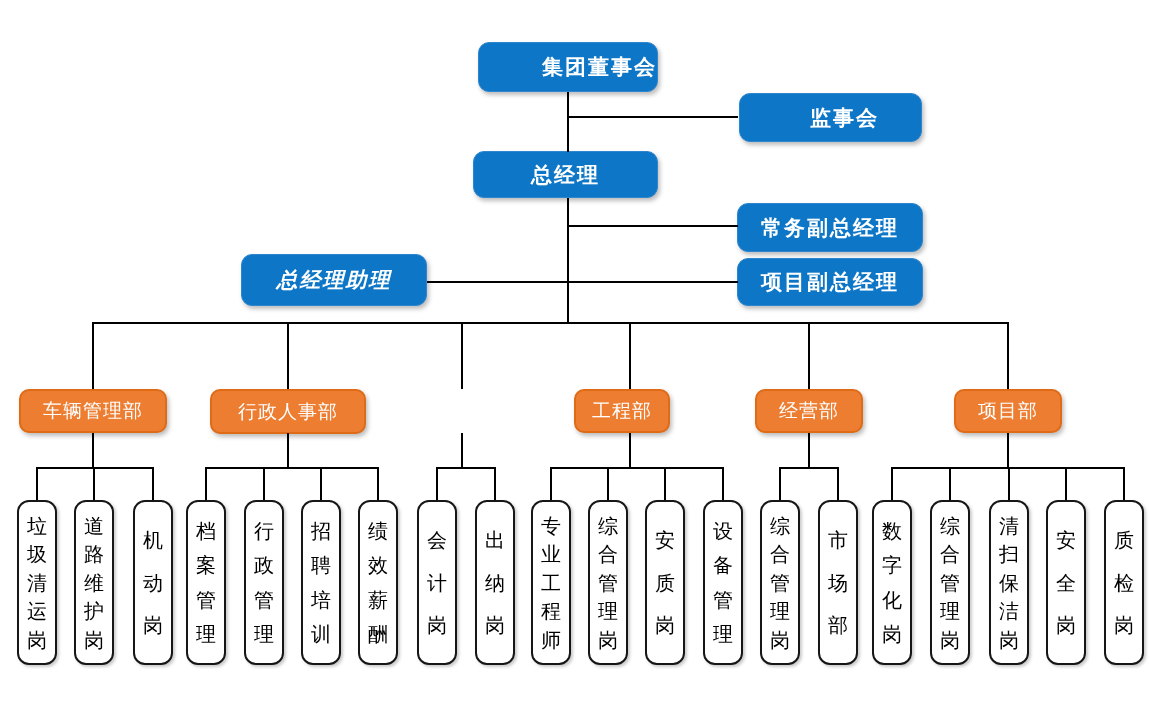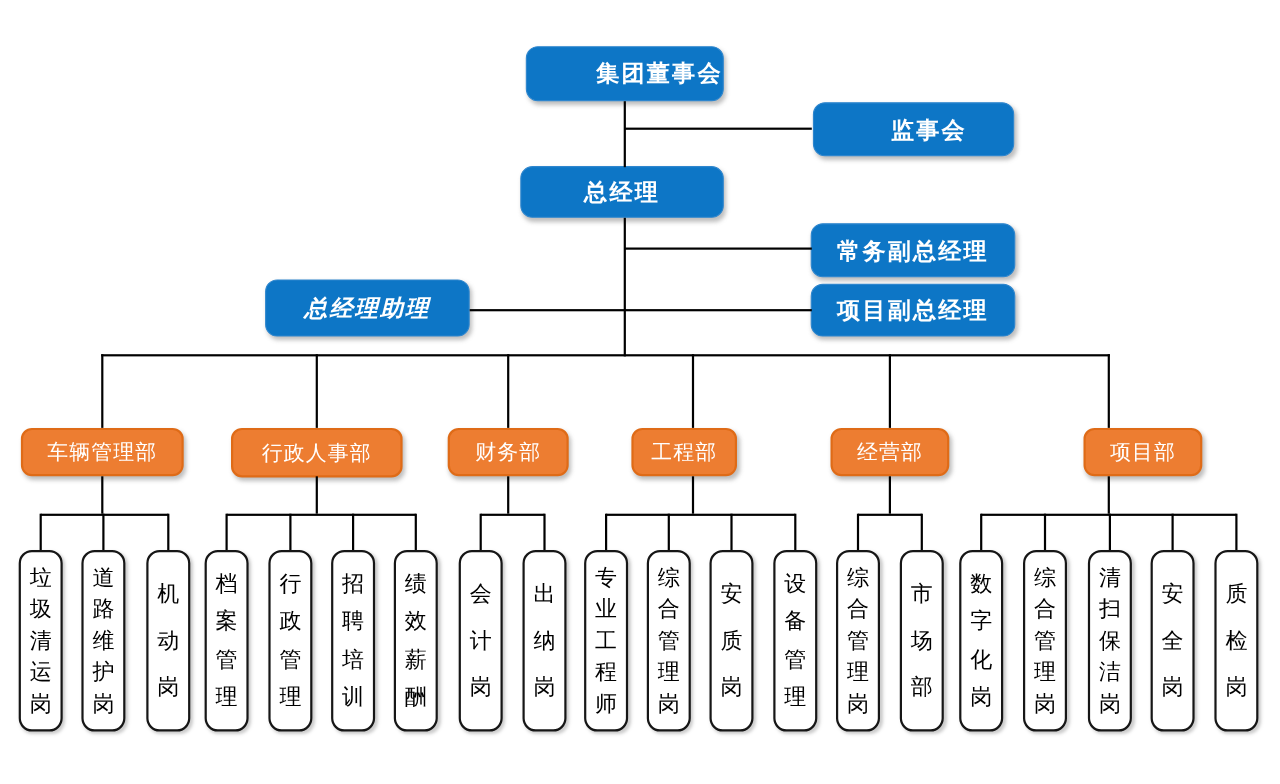--- a/index.html
+++ b/index.html
@@ -136,23 +136,20 @@
       <span class="vchar">训</span>
     </div>
     <div class="line vline" style="left: 377px; top: 467px; height: 33px;"></div>
     <div class="box pos" style="left: 358px; top: 500px; width: 40px; height: 165px;">
       <span class="vchar">绩</span>
       <span class="vchar">效</span>
       <span class="vchar">薪</span>
       <span class="vchar">酬</span>
     </div>
     <div class="line vline" style="left: 461px; top: 322px; height: 67px;"></div>
-    <div class="box dept" style="left: 407px; top: 389px; width: 110px; height: 44px;">
-      <span>财务部</span>
-    </div>
     <div class="line vline" style="left: 461px; top: 433px; height: 34px;"></div>
     <div class="line hline" style="left: 437px; top: 467px; width: 58px;"></div>
     <div class="line vline" style="left: 436px; top: 467px; height: 33px;"></div>
     <div class="box pos" style="left: 417px; top: 500px; width: 40px; height: 165px;">
       <span class="vchar">会</span>
       <span class="vchar">计</span>
       <span class="vchar">岗</span>
     </div>
     <div class="line vline" style="left: 494px; top: 467px; height: 33px;"></div>
     <div class="box pos" style="left: 475px; top: 500px; width: 40px; height: 165px;">
@@ -209,21 +206,21 @@
       <span class="vchar">理</span>
       <span class="vchar">岗</span>
     </div>
     <div class="line vline" style="left: 837px; top: 467px; height: 33px;"></div>
     <div class="box pos" style="left: 818px; top: 500px; width: 40px; height: 165px;">
       <span class="vchar">市</span>
       <span class="vchar">场</span>
       <span class="vchar">部</span>
     </div>
     <div class="line vline" style="left: 1007px; top: 322px; height: 67px;"></div>
-    <div class="box dept" style="left: 954px; top: 389px; width: 108px; height: 44px; margin-left: 31px;">
+    <div class="box dept" style="left: 954px; top: 389px; width: 108px; height: 44px;">
       <span>项目部</span>
     </div>
     <div class="line vline" style="left: 1007px; top: 433px; height: 34px;"></div>
     <div class="line hline" style="left: 892px; top: 467px; width: 232px;"></div>
     <div class="line vline" style="left: 891px; top: 467px; height: 33px;"></div>
     <div class="box pos" style="left: 872px; top: 500px; width: 40px; height: 165px;">
       <span class="vchar">数</span>
       <span class="vchar">字</span>
       <span class="vchar">化</span>
       <span class="vchar">岗</span>

